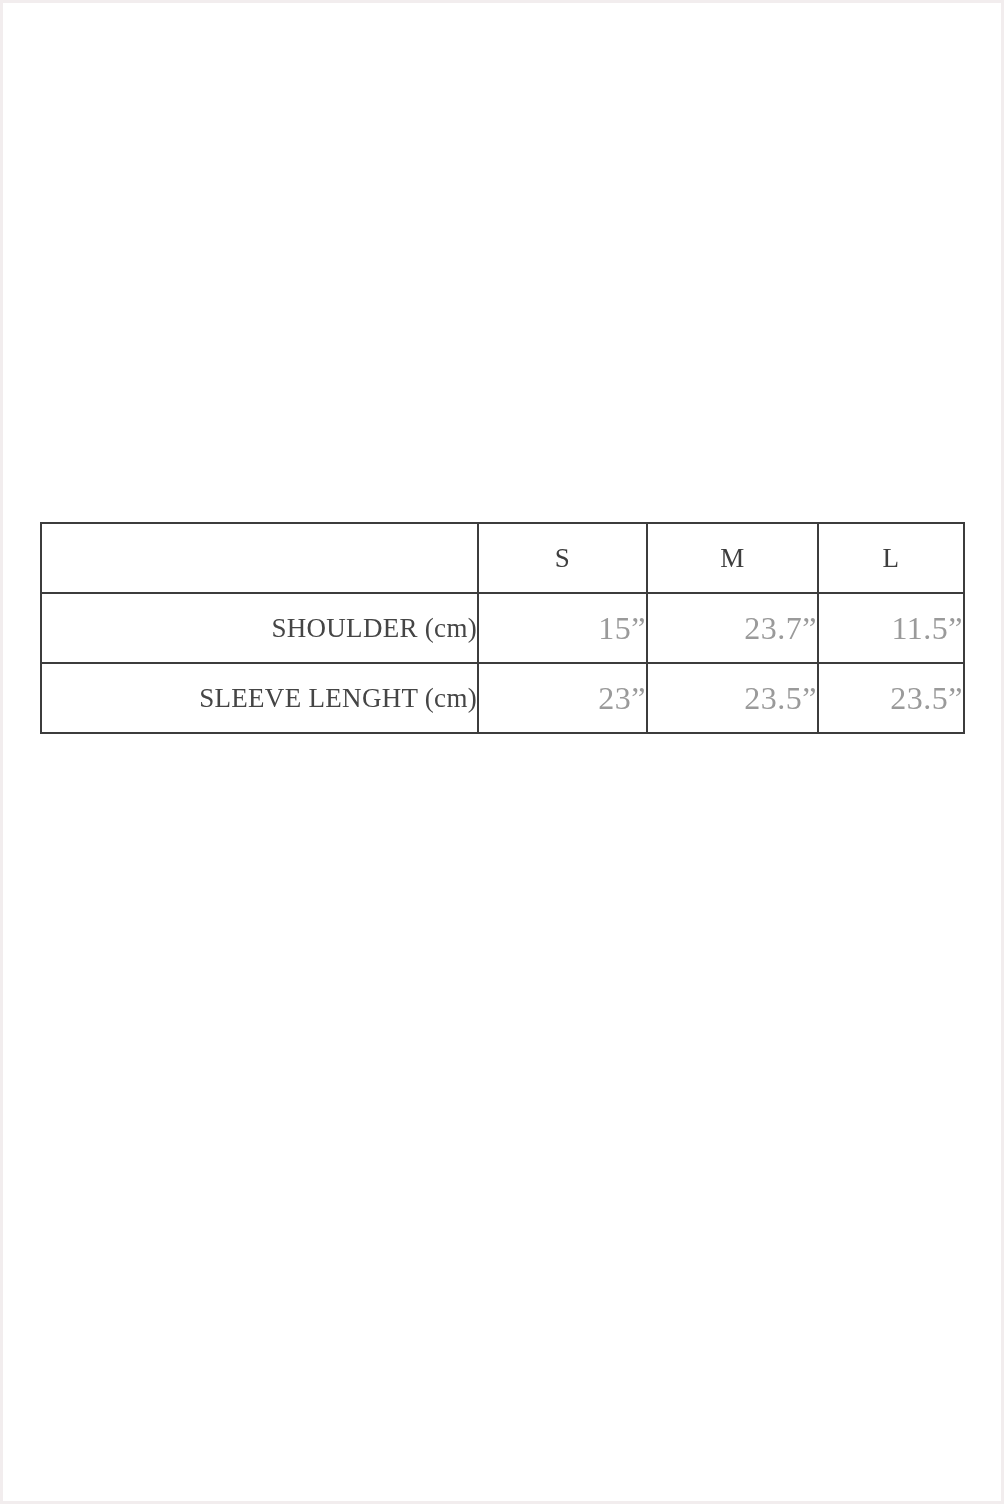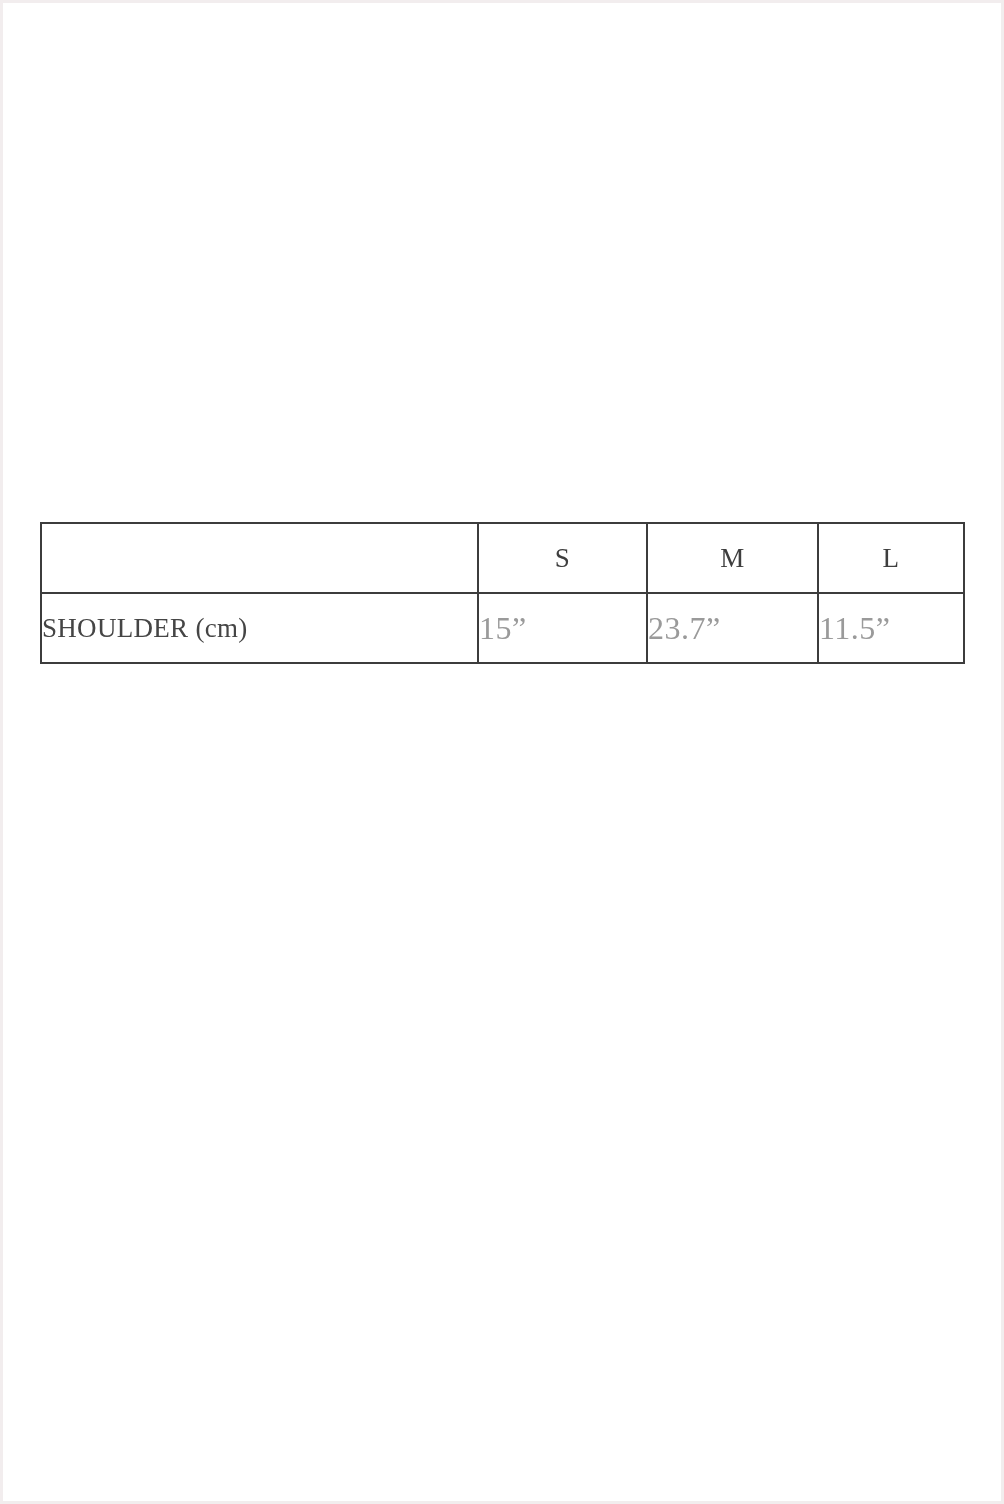--- a/index.html
+++ b/index.html
@@ -47,28 +47,28 @@
     font-weight: normal;
     font-size: 27px;
     letter-spacing: 0.5px;
     color: #3e3e3e;
     text-align: center;
   }
   td.label-cell {
     font-size: 27px;
     letter-spacing: 0.3px;
     color: #454545;
-    text-align: left;
+    text-align: right;
     padding-left: 17px;
   }
   td.value-cell {
     font-size: 32px;
     letter-spacing: 0.5px;
     color: #9a9a9a;
-    text-align: left;
+    text-align: right;
   }
 </style>
 </head>
 <body>
 
 <div class="page">
 
   <table class="size-table">
     <colgroup>
       <col class="c-label">
@@ -84,16 +84,22 @@
         <th class="size-head">L</th>
       </tr>
     </thead>
     <tbody>
       <tr>
         <td class="label-cell">SHOULDER (cm)</td>
         <td class="value-cell">15”</td>
         <td class="value-cell">23.7”</td>
         <td class="value-cell">11.5”</td>
       </tr>
+      <tr>
+        <td class="label-cell">SLEEVE LENGHT (cm)</td>
+        <td class="value-cell">23”</td>
+        <td class="value-cell">23.5”</td>
+        <td class="value-cell">23.5”</td>
+      </tr>
     </tbody>
   </table>
 
 </div>
 
 </body></html>

